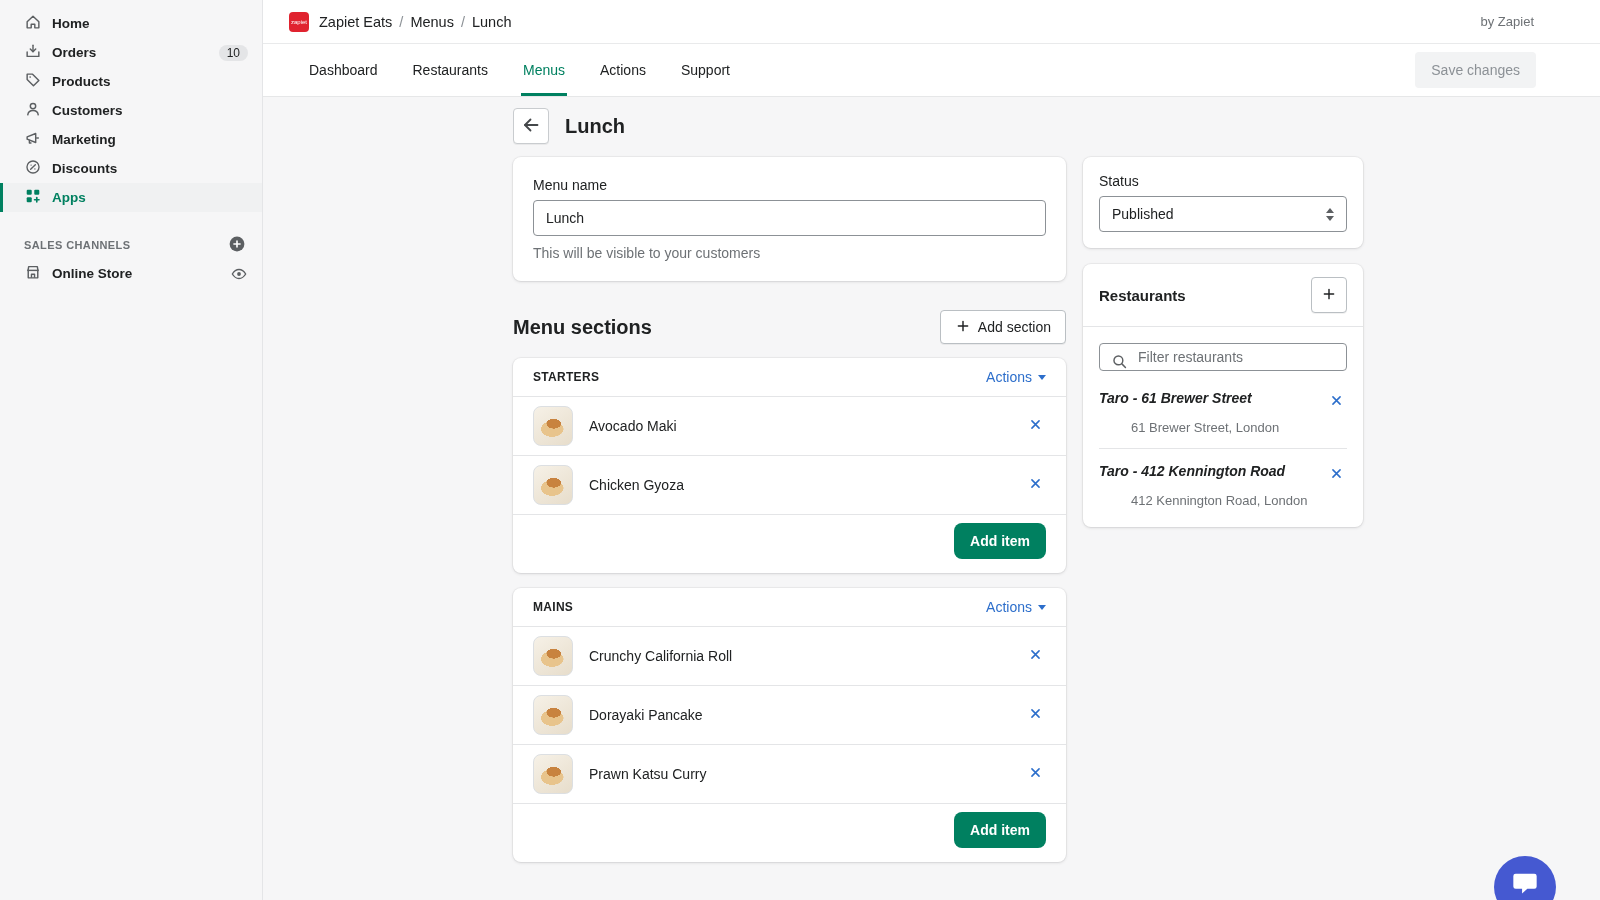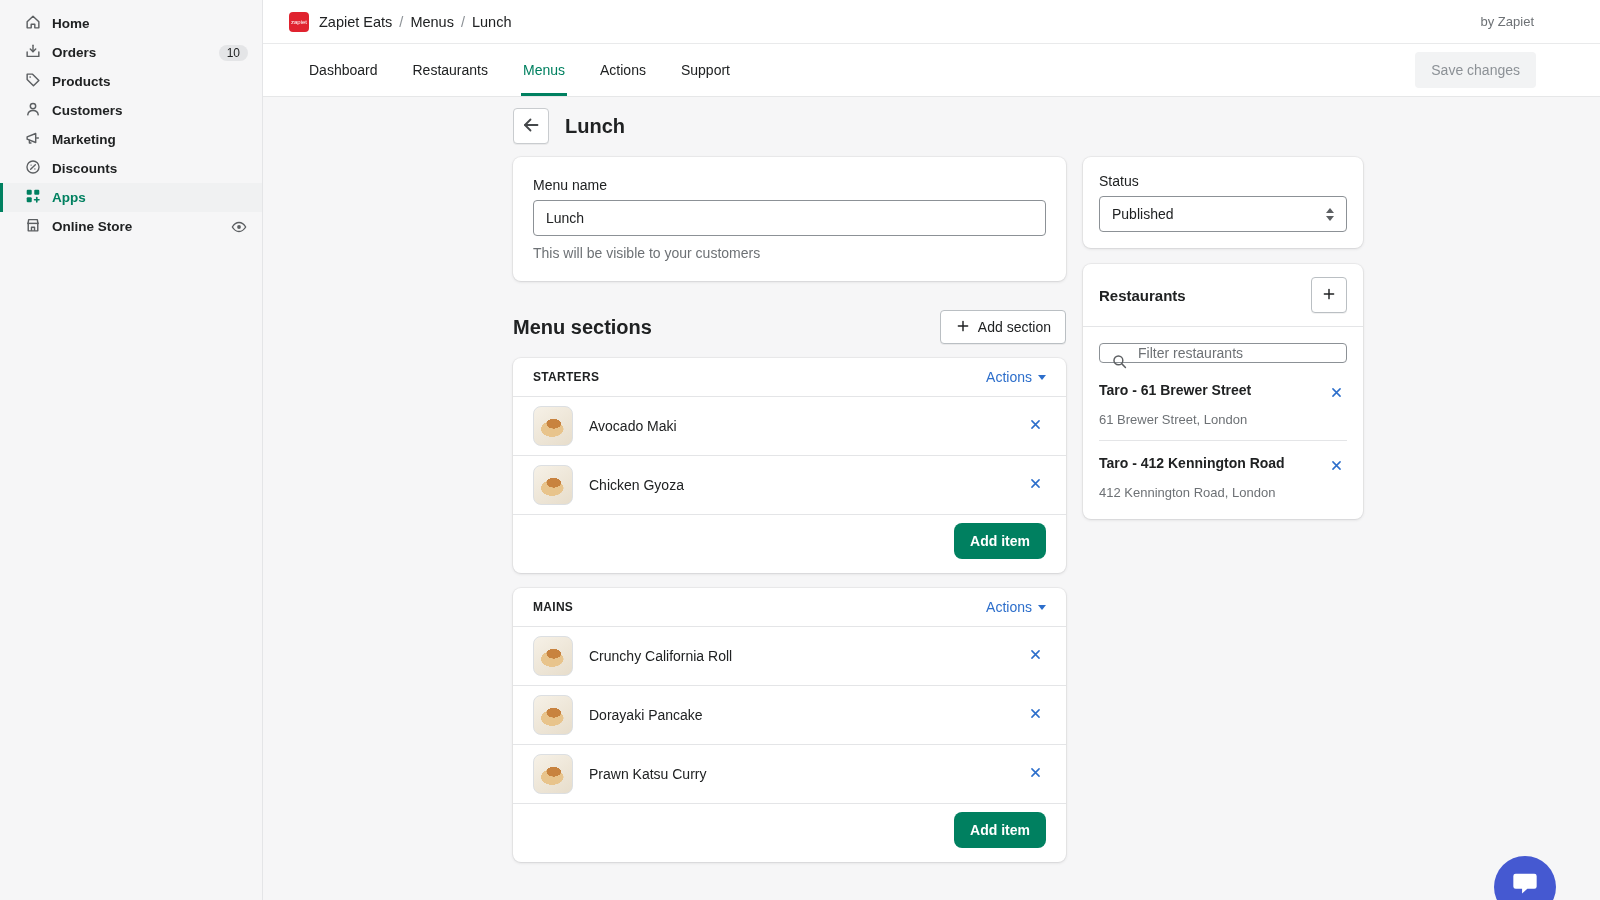--- a/index.html
+++ b/index.html
@@ -75,28 +75,28 @@
   .caret-up-s { width:0; height:0; border-left:4px solid transparent; border-right:4px solid transparent; border-bottom:5px solid #5c5f62; }
   .caret-dn-s { width:0; height:0; border-left:4px solid transparent; border-right:4px solid transparent; border-top:5px solid #5c5f62; }
 
   .rest-card { margin-top:16px; }
   .rest-header { display:flex; align-items:center; justify-content:space-between; padding:13px 16px; border-bottom:1px solid #e4e5e7; }
   .rest-title { font-size:15px; font-weight:600; }
   .icon-btn { width:36px; height:36px; background:#fff; border:1px solid #babfc3; border-radius:4px; display:flex; align-items:center; justify-content:center; box-shadow:0 1px 0 rgba(0,0,0,.05); cursor:pointer; }
   .rest-body { padding:16px 16px 6px; }
   .search-wrap { position:relative; }
   .search-wrap svg { position:absolute; left:12px; top:10px; }
-  .search-input { width:100%; height:20px; border:1px solid #8c9196; border-radius:4px; padding:0 12px 0 38px; font-size:14px; font-family:inherit; color:#202223; }
+  .search-input { width:100%; height:28px; border:1px solid #8c9196; border-radius:4px; padding:0 12px 0 38px; font-size:14px; font-family:inherit; color:#202223; }
   .search-input::placeholder { color:#6d7175; }
   .rest-list { margin-top:5px; }
   .rest-item { padding:14px 0 13px; }
   .rest-item + .rest-item { border-top:1px solid #e4e5e7; }
-  .rest-item-top { display:flex; align-items:flex-start; }
+  .rest-item-top { display:flex; align-items:flex-start;font-style:italic; }
   .rest-name { font-size:14px; font-weight:600; }
-  .rest-addr { font-size:13px; color:#6d7175; margin-top:6px; }
+  .rest-addr { font-size:13px; color:#6d7175; margin-top:6px;margin-left:32px; }
 
   .chat-bubble { position:fixed; right:44px; bottom:-18px; width:62px; height:62px; border-radius:50%; background:#4559d1; display:flex; justify-content:center; padding-top:13px; cursor:pointer; }
 </style>
 </head>
 <body>
 
 <aside class="sidebar">
   <div class="side-item">
     <span><svg width="18" height="18" viewBox="0 0 20 20" fill="none" stroke="currentColor" stroke-width="1.6" stroke-linejoin="round">
           <path d="M3.5 9.8 10 3.6l6.5 6.2v6.7H12v-4H8v4H3.5z"></path>
@@ -147,20 +147,27 @@
     <span><svg width="18" height="18" viewBox="0 0 20 20" fill="currentColor">
           <rect x="3" y="3" width="5.6" height="5.6" rx="1.2"></rect>
           <rect x="3" y="11.4" width="5.6" height="5.6" rx="1.2"></rect>
           <rect x="11.4" y="3" width="5.6" height="5.6" rx="1.2"></rect>
           <rect x="13.3" y="10.8" width="1.8" height="6.8" rx=".9"></rect>
           <rect x="10.8" y="13.3" width="6.8" height="1.8" rx=".9"></rect>
         </svg></span>
     <span>Apps</span>
   </div>
 
+  <div class="side-heading">
+    <span>SALES CHANNELS</span>
+    <span><svg width="18" height="18" viewBox="0 0 20 20">
+          <circle cx="10" cy="10" r="8.2" fill="currentColor"></circle>
+          <path d="M10 6.6v6.8M6.6 10h6.8" stroke="#fff" stroke-width="1.8" stroke-linecap="round"></path>
+        </svg></span>
+  </div>
   <div class="side-item">
     <span><svg width="18" height="18" viewBox="0 0 20 20" fill="none" stroke="currentColor" stroke-width="1.6" stroke-linejoin="round">
           <path d="M4.5 8.2 5.2 4h9.6l.7 4.2"></path>
           <path d="M3.5 8.2h13"></path>
           <path d="M4.7 8.5v8h10.6v-8"></path>
           <path d="M8.3 16.5v-4h3.4v4"></path>
         </svg></span>
     <span>Online Store</span>
     <span class="eye-wrap">
         <svg width="18" height="18" viewBox="0 0 20 20" fill="none" stroke="#5c5f62" stroke-width="1.5">

